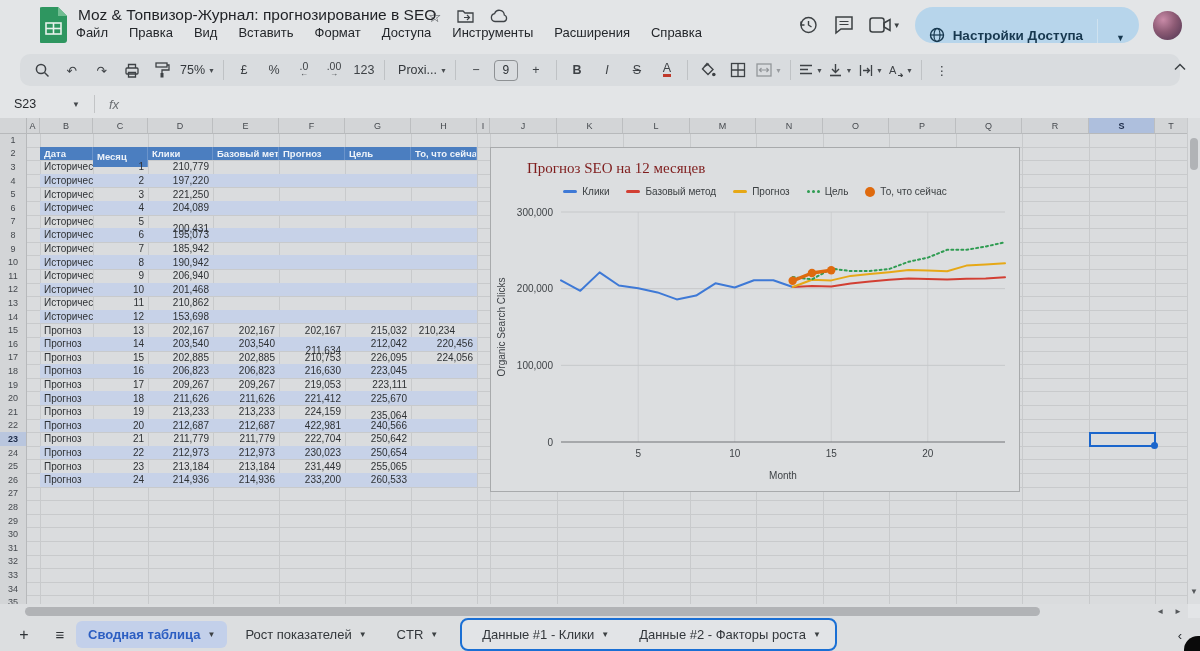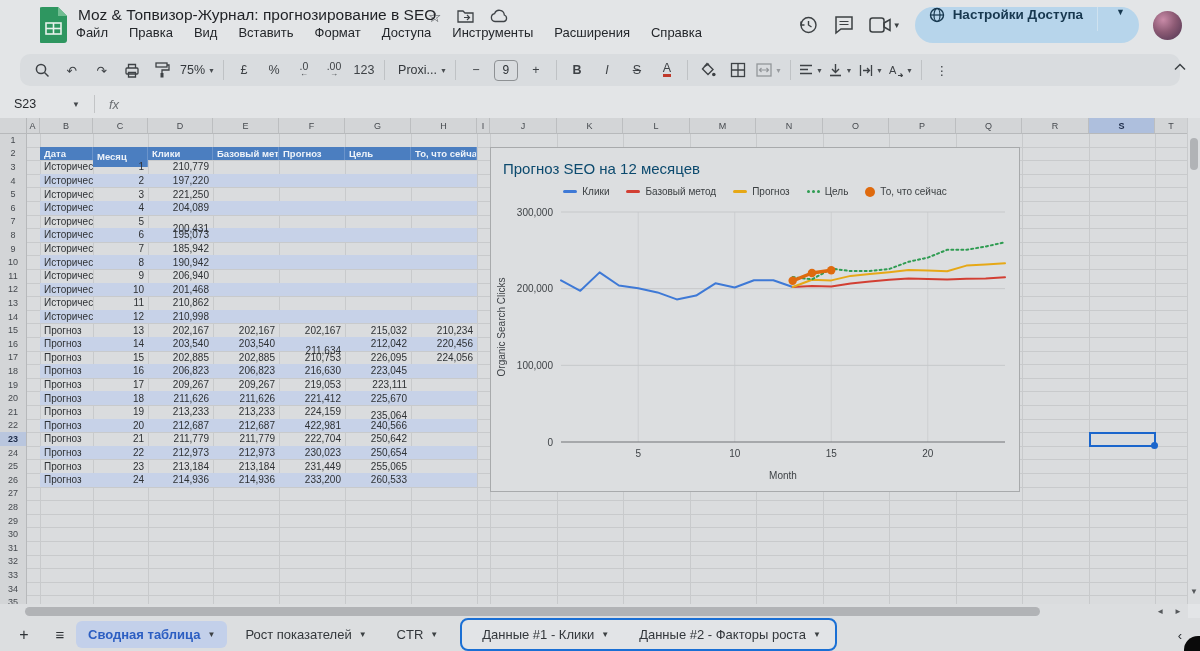--- a/index.html
+++ b/index.html
@@ -10,21 +10,21 @@
   .topbar{position:absolute;left:0;top:0;width:1200px;height:50px;}
   .logo{position:absolute;left:40px;top:7px;width:27px;height:36px;}
   .doc-title{position:absolute;left:78px;top:6px;font-size:15.5px;color:#1f2125;white-space:nowrap;}
   .title-icons{position:absolute;left:428px;top:8px;display:flex;gap:16px;color:#3e4246;font-size:15px;align-items:center;}
   .menu-bar{position:absolute;left:76px;top:25px;display:flex;gap:21px;font-size:13px;color:#24272b;}
   .menu-item{cursor:default;}
   .topbar-right{position:absolute;right:18px;top:4px;height:42px;display:flex;align-items:center;gap:14px;}
   .tb-icon{width:22px;height:22px;display:flex;align-items:center;justify-content:center;color:#3c4043;}
   .cam-wrap{display:flex;align-items:center;gap:2px;}
   .caret{font-size:8px;color:#3c4043;}
-  .share-btn{height:36px;background:#b7d5eb;border-radius:18px;display:flex;align-items:flex-start;padding:0 4px 0 14px;gap:8px;}
+  .share-btn{height:36px;background:#b7d5eb;border-radius:18px;display:flex;align-items:flex-end;padding:0 4px 0 14px;gap:8px;}
   .share-label{font-size:13.5px;font-weight:bold;color:#17384f;white-space:nowrap;}
   .share-sep{width:1px;height:24px;background:#cfe2ef;margin-left:6px;}
   .share-caret{padding:0 10px;font-size:9px;color:#17384f;}
   .avatar{width:29px;height:29px;border-radius:50%;background:radial-gradient(circle at 35% 30%,#c98ba8 0%,#8c5a74 45%,#4c3350 100%);}
 
   
   .toolbar{position:absolute;left:20px;top:54px;width:1160px;height:32px;background:#d9dcdf;border-radius:10px;display:flex;align-items:center;padding:0;color:#3e4246;}
   .t-item{height:24px;min-width:24px;display:flex;align-items:center;justify-content:center;font-size:12.5px;margin:0 3px;border-radius:4px;white-space:nowrap;}
   .t-item.first{margin-left:10px;}
   .t-sep{width:1px;height:20px;background:#bfc2c5;margin:0 5px;}
@@ -59,21 +59,21 @@
   .hline{position:absolute;height:1px;background:#c8cacc;z-index:0;}
   .band{position:absolute;z-index:1;}
   .thcell{position:absolute;background:#4b7ec0;color:#eef3f9;font-size:9.5px;font-weight:bold;display:flex;align-items:center;padding-left:4px;box-sizing:border-box;border-right:1px solid #6b94cb;z-index:2;overflow:hidden;white-space:nowrap;}
   .dcell{position:absolute;font-size:10px;color:#2e3134;display:flex;align-items:center;box-sizing:border-box;padding:0 4px;z-index:2;overflow:hidden;white-space:nowrap;}
   .dcell.num{justify-content:flex-end;}
   .selcell{position:absolute;border:2px solid #1b66cc;box-sizing:border-box;z-index:6;}
   .selcell::after{content:"";position:absolute;right:-4px;bottom:-4px;width:7px;height:7px;background:#1b66cc;border-radius:50%;}
 
   
   .chart-card{position:absolute;left:490px;top:147px;width:530px;height:345px;background:#dcdee0;border:1px solid #a8aaac;box-sizing:border-box;z-index:5;}
-  .chart-title{position:absolute;left:12px;top:12px;font-size:15px;color:#0c4a6e;}
+  .chart-title{position:absolute;left:36px;top:12px;font-size:15px;color:#7f1d1d;font-family:Liberation Serif, serif;}
   .chart-legend{position:absolute;left:0;top:38px;width:100%;display:flex;justify-content:center;gap:17px;font-size:10px;color:#3c4043;align-items:center;}
   .lg-item{display:flex;align-items:center;gap:5px;}
   .lg-line{width:14px;height:3px;border-radius:2px;}
   .lg-dots{display:flex;gap:2px;}
   .lg-dots i{width:3px;height:3px;border-radius:50%;display:block;}
   .lg-circle{width:10px;height:10px;border-radius:50%;}
   .chart-svg{position:absolute;left:0;top:0;}
   .ax{font-size:10px;fill:#3f4347;font-family:"Liberation Sans",sans-serif;}
 
   
@@ -445,28 +445,28 @@
       <div class="band" style="left: 40px; width: 437px; top: 164.6px; height: 13.6px; background: rgb(199, 210, 232);"></div>
       <div class="dcell" style="left: 40px; width: 53px; top: 164.6px; height: 13.6px;">Исторические</div>
       <div class="dcell num" style="left: 93px; width: 55px; top: 164.6px; height: 13.6px;">10</div>
       <div class="dcell num" style="left: 148px; width: 65px; top: 164.6px; height: 13.6px;">201,468</div>
       <div class="dcell" style="left: 40px; width: 53px; top: 178.2px; height: 13.6px;">Исторические</div>
       <div class="dcell num" style="left: 93px; width: 55px; top: 178.2px; height: 13.6px;">11</div>
       <div class="dcell num" style="left: 148px; width: 65px; top: 178.2px; height: 13.6px;">210,862</div>
       <div class="band" style="left: 40px; width: 437px; top: 191.8px; height: 13.6px; background: rgb(199, 210, 232);"></div>
       <div class="dcell" style="left: 40px; width: 53px; top: 191.8px; height: 13.6px;">Исторические</div>
       <div class="dcell num" style="left: 93px; width: 55px; top: 191.8px; height: 13.6px;">12</div>
-      <div class="dcell num" style="left: 148px; width: 65px; top: 191.8px; height: 13.6px;">210,998</div>
+      <div class="dcell num" style="left: 148px; width: 65px; top: 191.8px; height: 13.6px;">153,698</div>
       <div class="dcell" style="left: 40px; width: 53px; top: 205.4px; height: 13.6px;">Прогноз</div>
       <div class="dcell num" style="left: 93px; width: 55px; top: 205.4px; height: 13.6px;">13</div>
       <div class="dcell num" style="left: 148px; width: 65px; top: 205.4px; height: 13.6px;">202,167</div>
       <div class="dcell num" style="left: 213px; width: 66px; top: 205.4px; height: 13.6px;">202,167</div>
       <div class="dcell num" style="left: 279px; width: 66px; top: 205.4px; height: 13.6px;">202,167</div>
       <div class="dcell num" style="left: 345px; width: 66px; top: 205.4px; height: 13.6px;">215,032</div>
-      <div class="dcell num" style="left: 411px; width: 66px; top: 205.4px; height: 13.6px;">210,234</div>
+      <div class="dcell num" style="left: 393px; width: 66px; top: 205.4px; height: 13.6px;">210,234</div>
       <div class="band" style="left: 40px; width: 437px; top: 219px; height: 13.6px; background: rgb(199, 210, 232);"></div>
       <div class="dcell" style="left: 40px; width: 53px; top: 219px; height: 13.6px;">Прогноз</div>
       <div class="dcell num" style="left: 93px; width: 55px; top: 219px; height: 13.6px;">14</div>
       <div class="dcell num" style="left: 148px; width: 65px; top: 219px; height: 13.6px;">203,540</div>
       <div class="dcell num" style="left: 213px; width: 66px; top: 219px; height: 13.6px;">203,540</div>
       <div class="dcell num" style="left: 279px; width: 66px; top: 219px; height: 27px;">211,634</div>
       <div class="dcell num" style="left: 345px; width: 66px; top: 219px; height: 13.6px;">212,042</div>
       <div class="dcell num" style="left: 411px; width: 66px; top: 219px; height: 13.6px;">220,456</div>
       <div class="dcell" style="left: 40px; width: 53px; top: 232.6px; height: 13.6px;">Прогноз</div>
       <div class="dcell num" style="left: 93px; width: 55px; top: 232.6px; height: 13.6px;">15</div>

